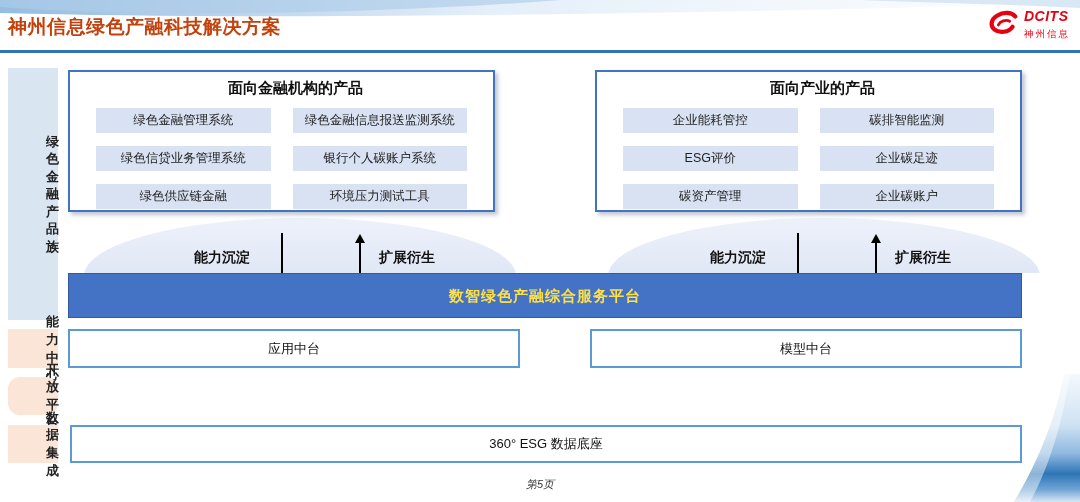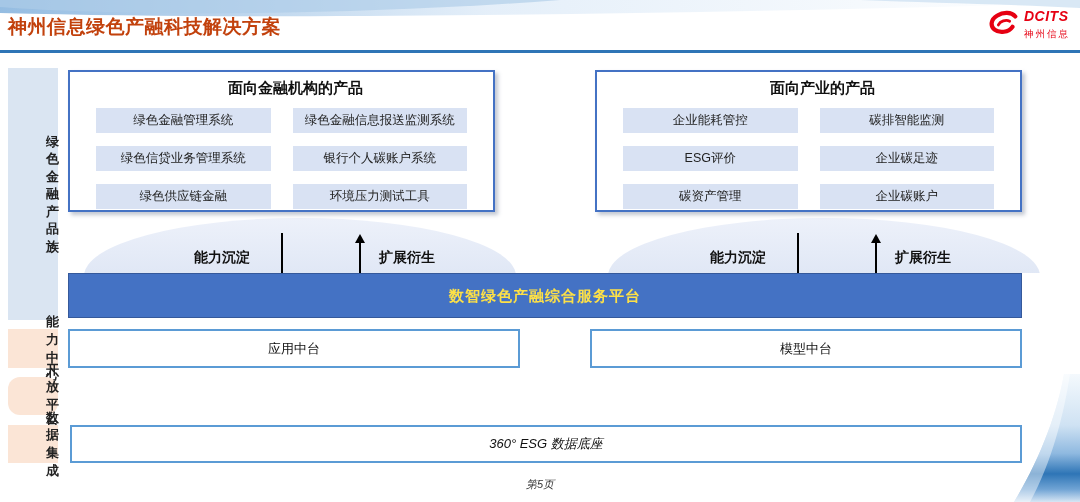--- a/index.html
+++ b/index.html
@@ -177,21 +177,21 @@
       </span>
     <span class="flow-label up-label">扩展衍生</span>
   </div>
 
   <div class="platform-bar">数智绿色产融综合服务平台</div>
 
   <div class="row-box" style="left:68px;top:329px;width:452px;height:39px;">应用中台</div>
   <div class="row-box" style="left:590px;top:329px;width:432px;height:39px;">模型中台</div>
 
 
-  <div class="row-box" style="left:70px;top:425px;width:952px;height:38px;font-style:italic;">360° ESG 数据底座</div>
+  <div class="row-box" style="left:70px;top:425px;width:952px;height:38px;">360° ESG 数据底座</div>
 
   <div class="page-number">第5页</div>
 
   <svg class="corner-swoosh" viewBox="0 0 72 128" preserveAspectRatio="none">
     <defs>
       <linearGradient id="cg" x1="0" y1="0" x2="0" y2="1">
         <stop offset="0" stop-color="#f4f9fd"></stop>
         <stop offset="0.4" stop-color="#cfe2f3"></stop>
         <stop offset="0.62" stop-color="#8fb9e0"></stop>
         <stop offset="0.78" stop-color="#2E75B6"></stop>

